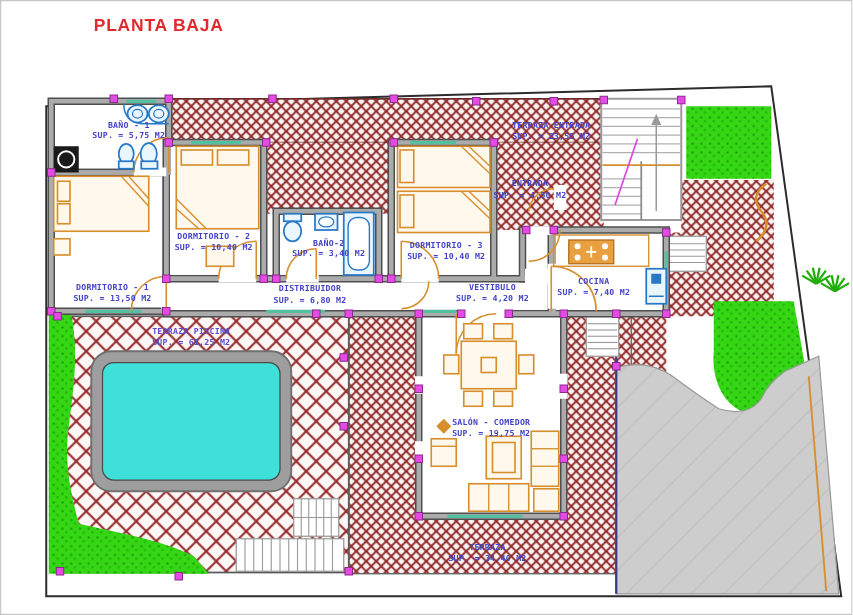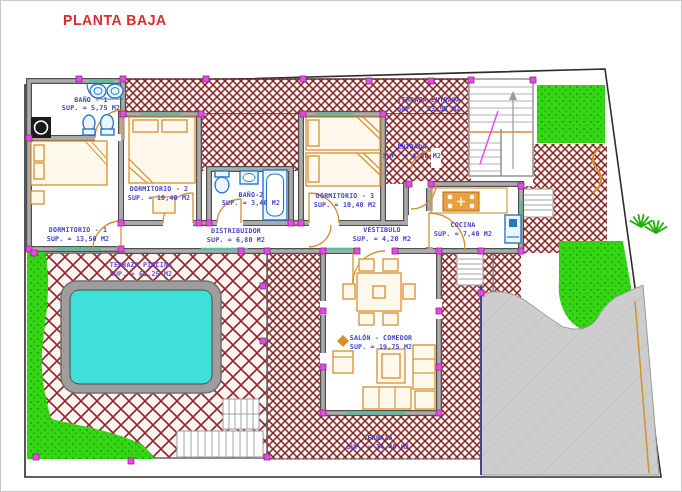--- a/index.html
+++ b/index.html
@@ -1,18 +1,18 @@
 <!DOCTYPE html>
 <html><head>
 <meta charset="utf-8">
 <style>
   html,body{margin:0;padding:0;background:#ffffff;}
   #stage{position:relative;width:682px;height:492px;background:#ffffff;
          border:1px solid #c8c8c8;box-sizing:border-box;overflow:hidden;
-         font-family:"Liberation Sans",sans-serif;}
+         font-family:"Liberation Sans",sans-serif;padding-left:12px;}
   svg{display:block;}
   .title{font:bold 14px "Liberation Sans",sans-serif;fill:#e02a2e;letter-spacing:.6px;}
   .lbl{font:bold 6.6px "DejaVu Sans Mono",monospace;fill:#4343c8;letter-spacing:.2px;text-anchor:middle;}
   .lblp{fill:#5b4ad0;}
   .wd{fill:#ffffff;stroke:#4f4f4f;stroke-width:6;}
   .wl{fill:none;stroke:#ababab;stroke-width:3.6;}
   .hatchedge{fill:none;stroke:#6a2a2a;stroke-width:1;}
   .furn{fill:#fff8ec;stroke:#d78f2e;stroke-width:1.3;}
   .furnl{stroke:#d78f2e;stroke-width:1.1;fill:none;}
   .fix{fill:#eaf6ff;stroke:#2878c8;stroke-width:1.4;}

